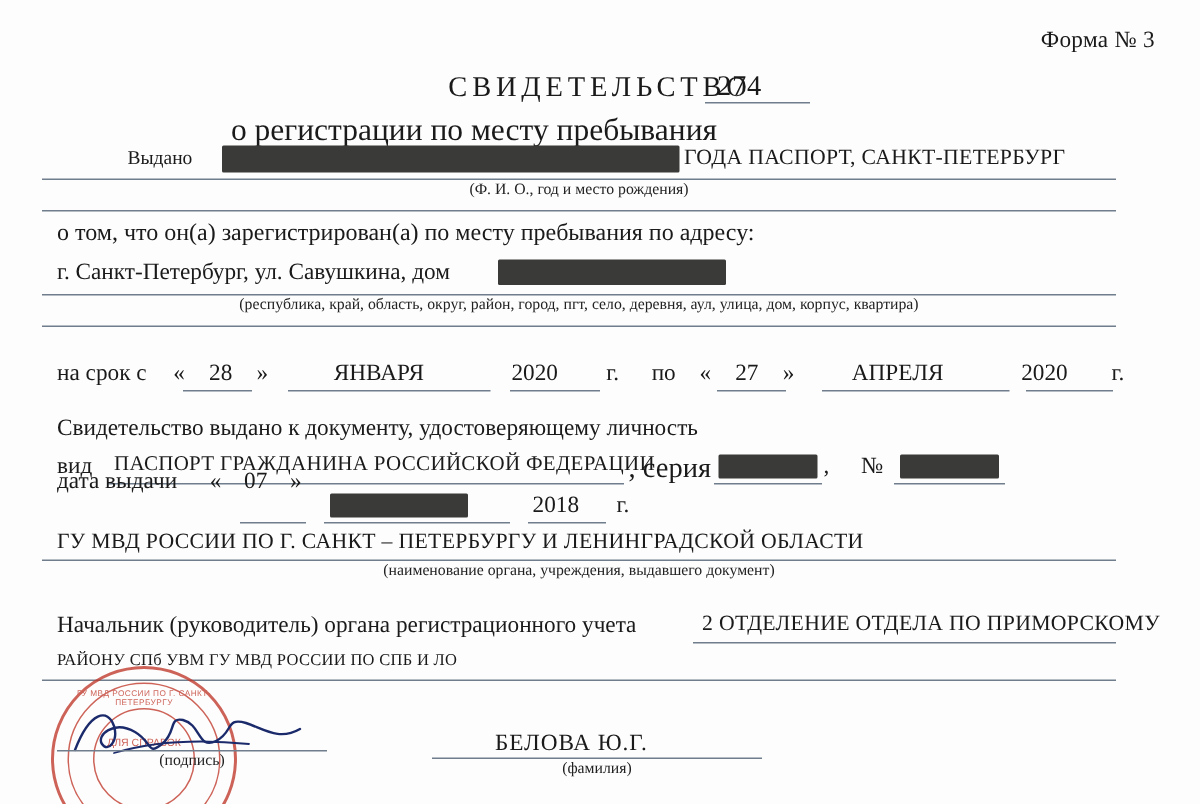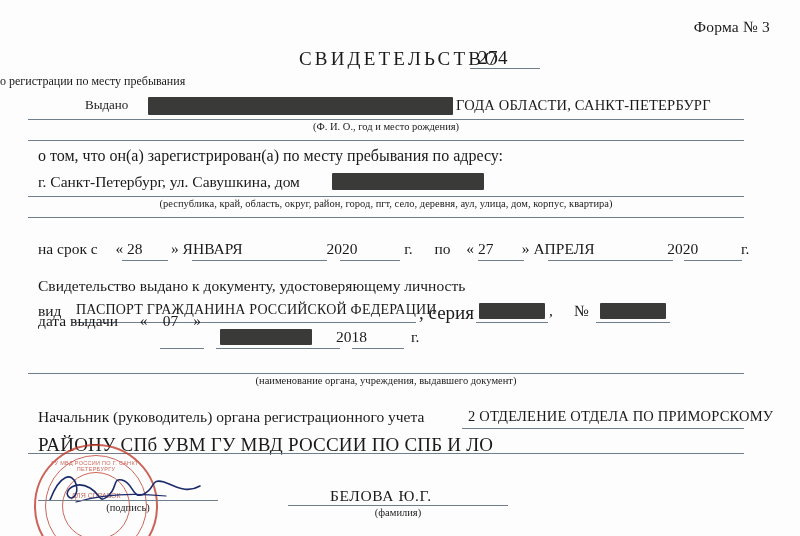--- a/index.html
+++ b/index.html
@@ -50,21 +50,22 @@
   }
   .title-main {
     top: 48px; left: 0; width: 800px;
     text-align: center;
     font-size: 19px;
     letter-spacing: 3.2px;
     font-weight: 400;
   }
   .title-sub {
     top: 74px; left: 0; width: 632px;
-    font-size: 12px;
+    text-align: center;
+    font-size: 21px;
   }
   .cert-number {
     top: 47px; left: 478px;
     font-size: 19px;
     letter-spacing: .5px;
   }
   .cert-number-rule {
     top: 68px; left: 470px; width: 70px;
   }
 
@@ -79,21 +80,21 @@
   
   .line-otom { top: 147px; left: 38px; font-size: 16px; }
   .line-addr { top: 173px; left: 38px; font-size: 15.5px; }
   .redact-addr { top: 173px; left: 332px; width: 152px; height: 17px; }
   .rule-3 { top: 196px; left: 28px; width: 716px; }
   .cap-2 { top: 198px; left: 28px; width: 716px; }
   .rule-4 { top: 217px; left: 28px; width: 716px; }
 
   
   .term { top: 240px; left: 38px; font-size: 15.5px; white-space: nowrap; }
-  .term span.d { display: inline-block; }
+  .term span.d { display: inline-block; text-align: center; }
   .rule-day1 { top: 260px; left: 122px; width: 46px; }
   .rule-mon1 { top: 260px; left: 192px; width: 135px; }
   .rule-yr1  { top: 260px; left: 340px; width: 60px; }
   .rule-day2 { top: 260px; left: 478px; width: 46px; }
   .rule-mon2 { top: 260px; left: 548px; width: 125px; }
   .rule-yr2  { top: 260px; left: 684px; width: 58px; }
 
   
   .doc-1 { top: 277px; left: 38px; font-size: 15.5px; }
   .doc-2 { top: 302px; left: 38px; font-size: 15.5px; }
@@ -102,35 +103,35 @@
   .redact-seriya { top: 303px; left: 479px; width: 66px; height: 16px; }
   .doc-comma { top: 302px; left: 549px; font-size: 15.5px; }
   .doc-nomer { top: 302px; left: 574px; font-size: 15.5px; }
   .redact-nomer { top: 303px; left: 600px; width: 66px; height: 16px; }
   .rule-vid { top: 322px; left: 72px; width: 344px; }
   .rule-ser { top: 322px; left: 476px; width: 72px; }
   .rule-nom { top: 322px; left: 596px; width: 74px; }
 
   .doc-3 { top: 312px; left: 38px; font-size: 15.5px; }
   .redact-date { top: 329px; left: 220px; width: 92px; height: 16px; }
-  .doc-3-year { top: 328px; left: 336px; font-size: 15.5px; }
+  .doc-3-year { top: 328px; left: 355px; font-size: 15.5px; }
   .doc-3-g { top: 328px; left: 411px; font-size: 15.5px; }
   .rule-dd { top: 348px; left: 160px; width: 44px; }
   .rule-dm { top: 348px; left: 216px; width: 124px; }
   .rule-dy { top: 348px; left: 352px; width: 52px; }
 
   .organ-line { top: 353px; left: 38px; font-size: 14.5px; letter-spacing: .2px; }
   .rule-5 { top: 373px; left: 28px; width: 716px; }
   .cap-3 { top: 375px; left: 28px; width: 716px; }
 
   
   .chief-1 { top: 408px; left: 38px; font-size: 15.5px; }
   .chief-1-val { top: 408px; left: 468px; font-size: 14.5px; letter-spacing: .2px; }
   .rule-6 { top: 428px; left: 462px; width: 282px; }
-  .chief-2 { top: 434px; left: 38px; font-size: 19px; letter-spacing: .2px; font-family: Liberation Serif, serif; }
+  .chief-2 { top: 434px; left: 38px; font-size: 11px; letter-spacing: .2px; font-family: Liberation Serif, serif; }
   .rule-7 { top: 453px; left: 28px; width: 716px; }
   .cap-4 { top: 455px; left: 28px; width: 716px; }
 
   
   .rule-sign { top: 500px; left: 38px; width: 180px; }
   .cap-sign { top: 502px; left: 38px; width: 180px; }
   .fam-name { top: 487px; left: 330px; font-size: 15.5px; letter-spacing: .6px; }
   .rule-fam { top: 505px; left: 288px; width: 220px; }
   .cap-fam { top: 507px; left: 288px; width: 220px; }
 
@@ -186,21 +187,21 @@
 <div class="page">
 
   <div class="abs form-no">Форма № 3</div>
   <div class="abs title-main">СВИДЕТЕЛЬСТВО</div>
   <div class="abs title-sub">о регистрации по месту пребывания</div>
   <div class="abs cert-number">274</div>
   <div class="rule cert-number-rule"></div>
 
   <div class="abs lbl-vydano">Выдано</div>
   <div class="abs redact redact-name"></div>
-  <div class="abs name-tail">ГОДА ОБЛАСТИ, САНКТ-ПЕТЕРБУРГ</div>
+  <div class="abs name-tail">ГОДА ПАСПОРТ, САНКТ-ПЕТЕРБУРГ</div>
   <div class="rule rule-1"></div>
   <div class="abs caption cap-1">(Ф. И. О., год и место рождения)</div>
   <div class="rule rule-2"></div>
 
   <div class="abs line-otom">о том, что он(а) зарегистрирован(а) по месту пребывания по адресу:</div>
   <div class="abs line-addr">г. Санкт-Петербург, ул. Савушкина, дом</div>
   <div class="abs redact redact-addr"></div>
   <div class="rule rule-3"></div>
   <div class="abs caption cap-2">(республика, край, область, округ, район, город, пгт, село, деревня, аул, улица, дом, корпус, квартира)</div>
   <div class="rule rule-4"></div>
@@ -252,20 +253,21 @@
     <span style="display:inline-block;width:38px;text-align:center">07</span>
     <span>»</span>
   </div>
   <div class="abs redact redact-date"></div>
   <div class="abs doc-3-year">2018</div>
   <div class="abs doc-3-g">г.</div>
   <div class="rule rule-dd"></div>
   <div class="rule rule-dm"></div>
   <div class="rule rule-dy"></div>
 
+  <div class="abs organ-line">ГУ  МВД  РОССИИ  ПО  Г. САНКТ – ПЕТЕРБУРГУ  И  ЛЕНИНГРАДСКОЙ ОБЛАСТИ</div>
   <div class="rule rule-5"></div>
   <div class="abs chief-1">Начальник (руководитель) органа регистрационного учета</div>
 
   <div class="abs caption cap-3">(наименование органа, учреждения, выдавшего документ)</div>
   <div class="abs chief-1-val">2 ОТДЕЛЕНИЕ ОТДЕЛА  ПО ПРИМОРСКОМУ</div>
   <div class="rule rule-6"></div>
   <div class="abs chief-2">РАЙОНУ СПб  УВМ  ГУ  МВД  РОССИИ  ПО СПБ  И  ЛО</div>
   <div class="rule rule-7"></div>
 
   <div class="abs stamp">

